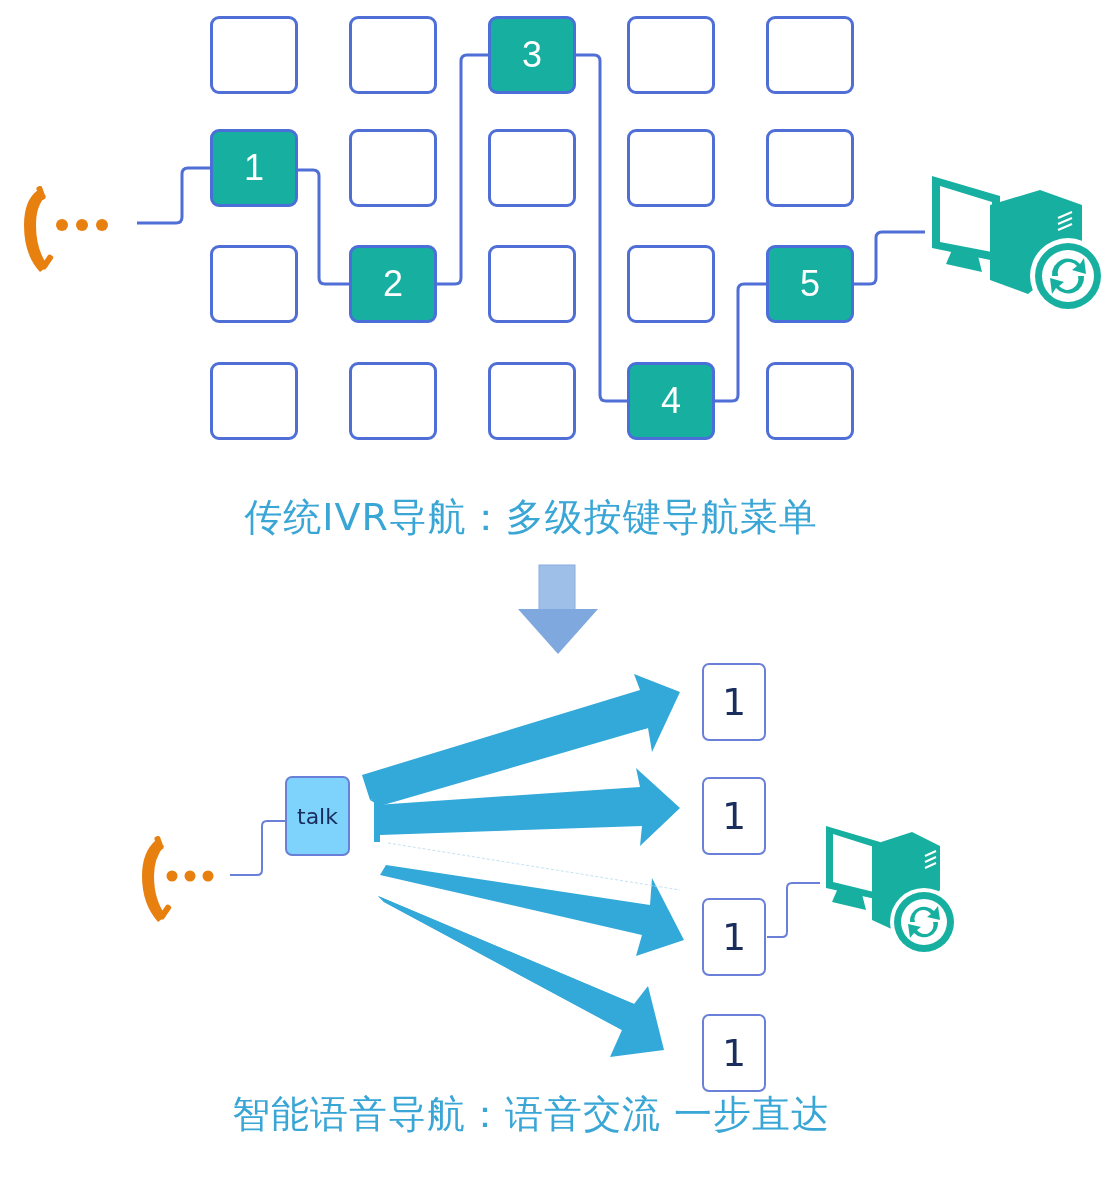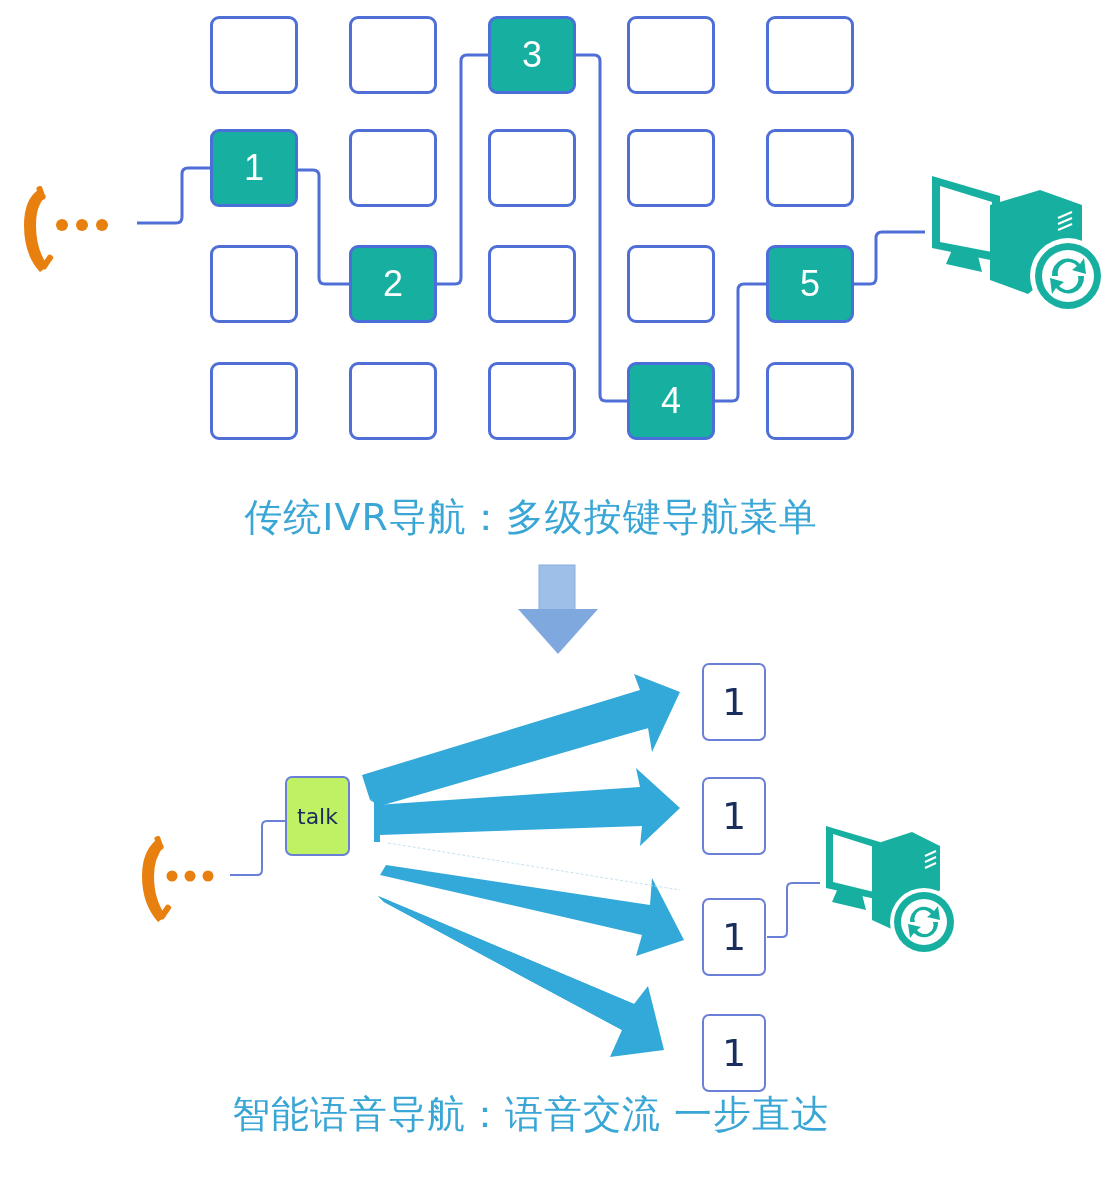--- a/index.html
+++ b/index.html
@@ -21,21 +21,21 @@
     }
     .dest {
       position: absolute; box-sizing: border-box; width: 64px; height: 78px;
       border: 2px solid #6a7fd8; border-radius: 7px; background: #fff;
       display: flex; align-items: center; justify-content: center;
       color: #1a2e5e; font-size: 38px; font-family: "DejaVu Sans", sans-serif;
     }
     .talk {
       position: absolute; left: 285px; top: 776px; box-sizing: border-box;
       width: 65px; height: 80px; border: 2px solid #6a7fd8; border-radius: 7px;
-      background: #bef264; display: flex; align-items: center; justify-content: center;
+      background: #7dd3fc; display: flex; align-items: center; justify-content: center;
       color: #1a2e5e; font-size: 22px; font-family: "DejaVu Sans", sans-serif;
     }
   </style>
 </head>
 <body>
 
 <div id="top-grid">
     <div class="key" style="left: 210px; top: 16px;"></div>
     <div class="key" style="left: 349px; top: 16px;"></div>
     <div class="key active" style="left: 488px; top: 16px;">3</div>

